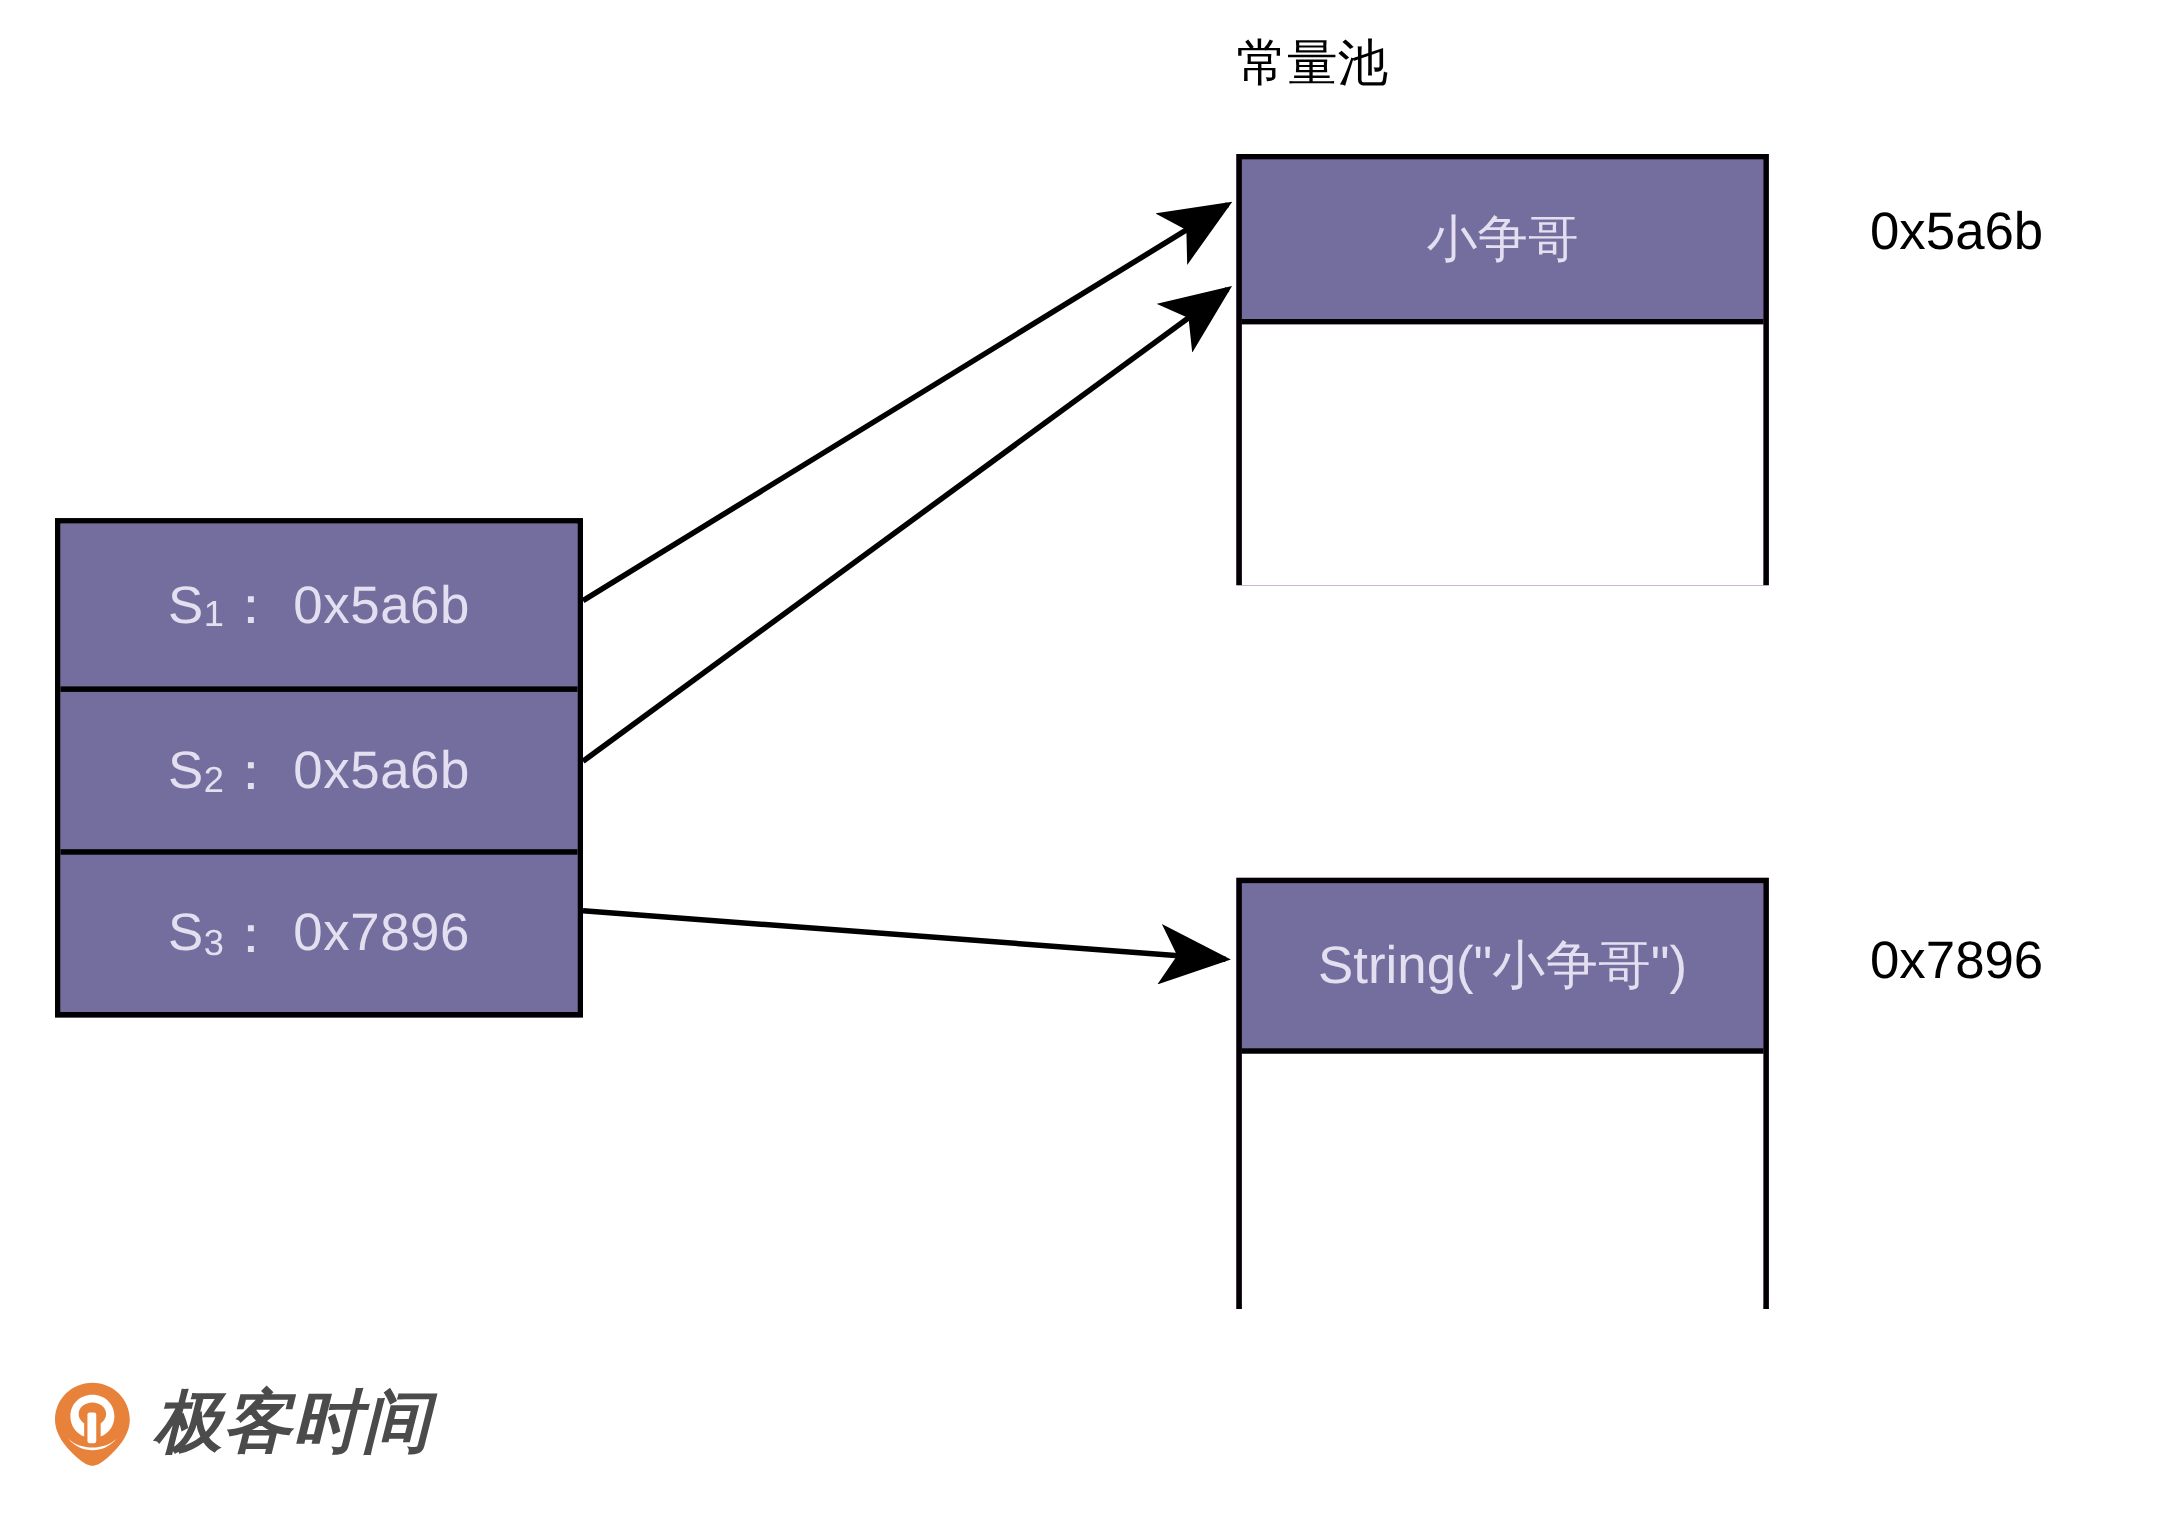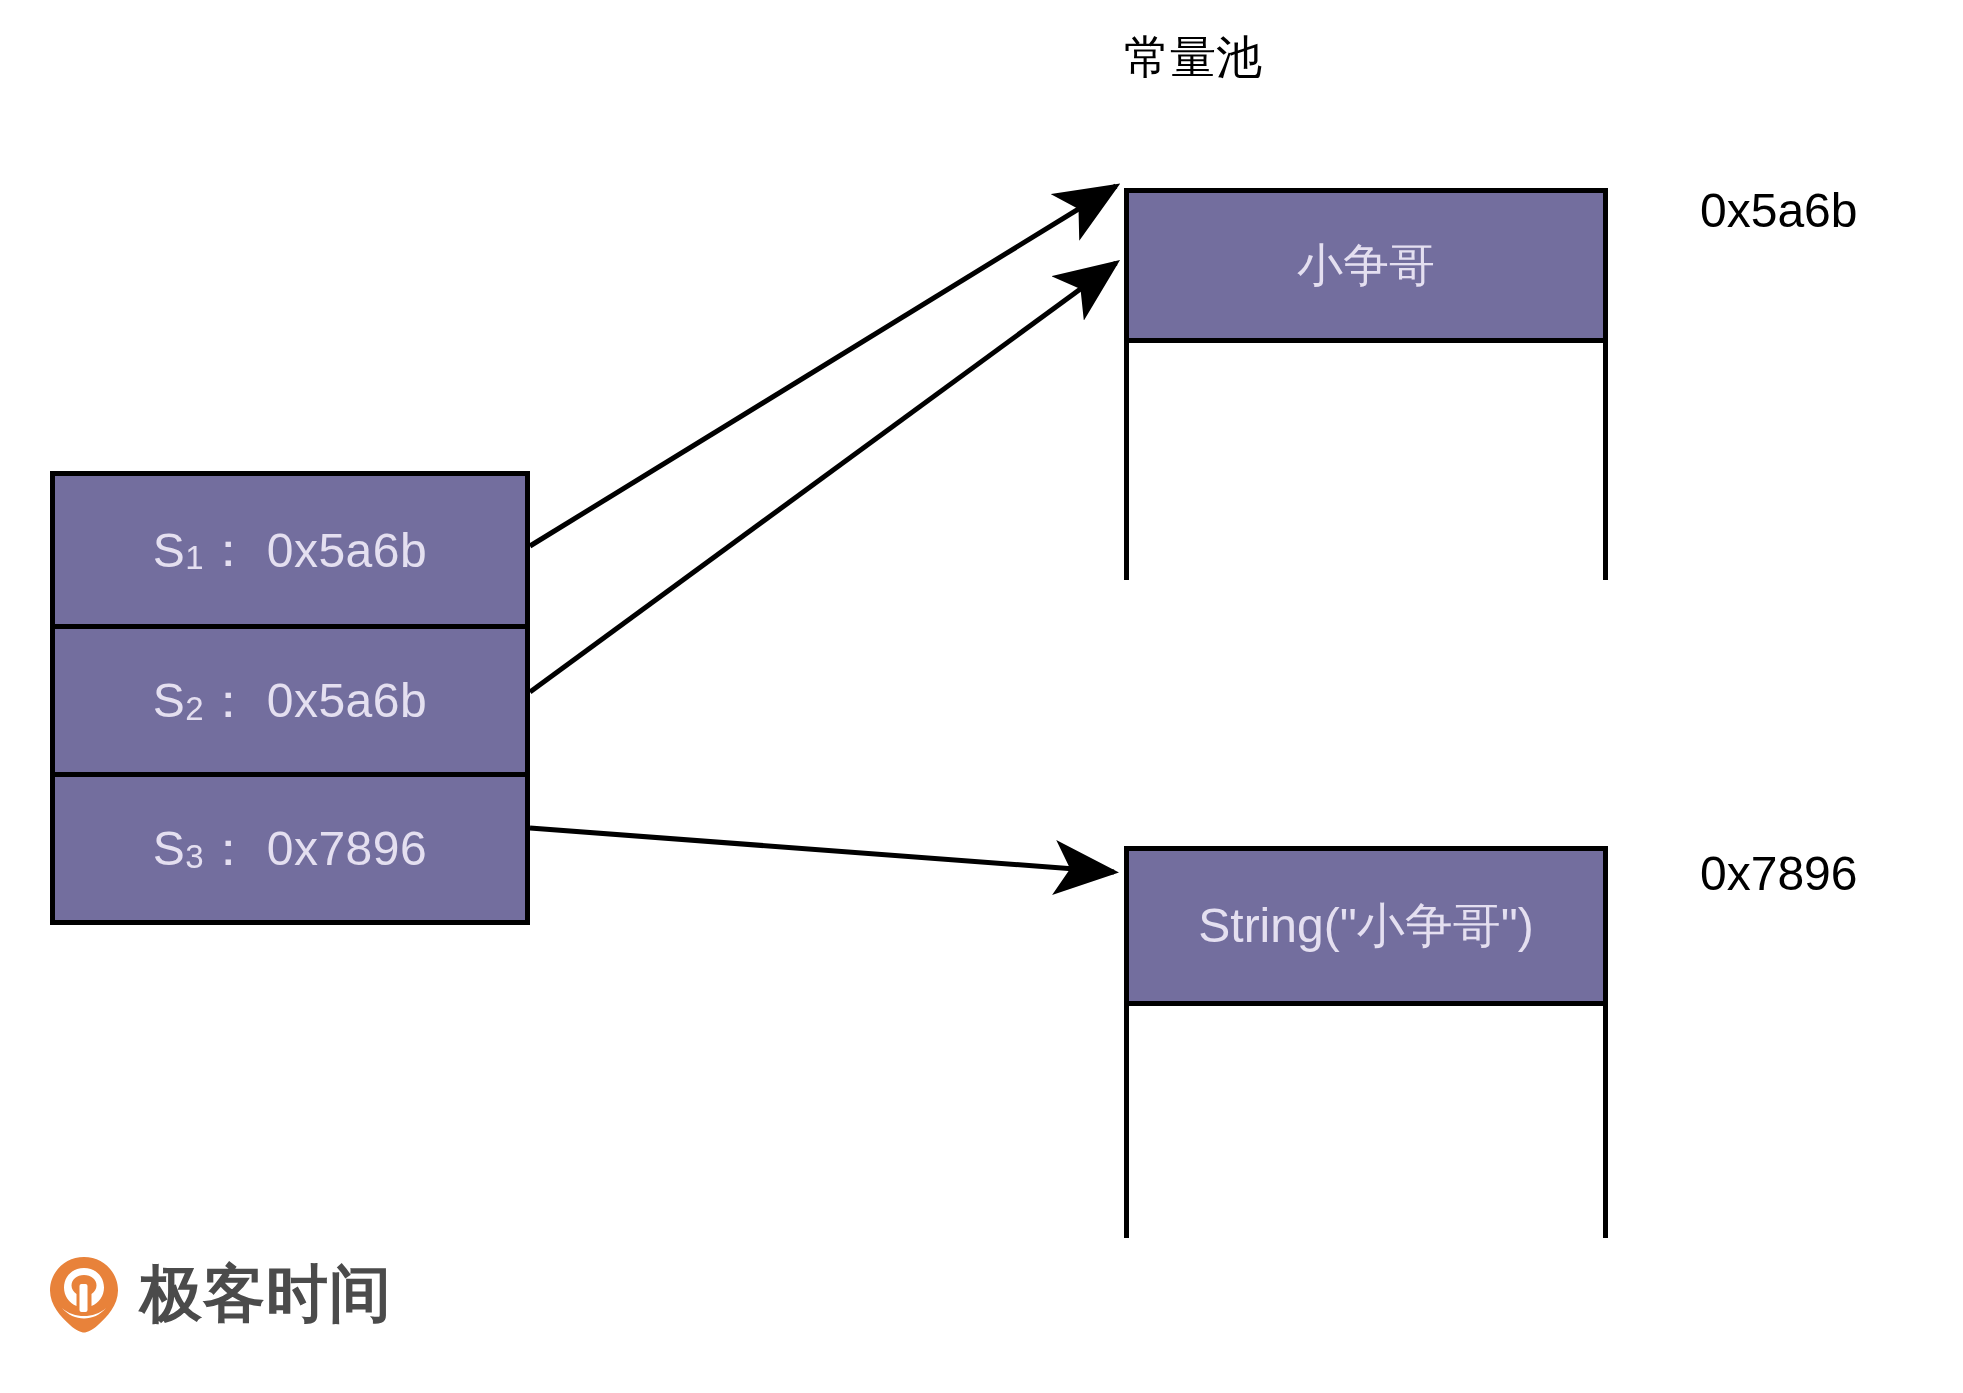--- a/index.html
+++ b/index.html
@@ -66,21 +66,20 @@
     display: inline-block;
     width: 14px;
   }
 
   
   .mem-block {
     position: absolute;
     border: 5px solid #000000;
     box-sizing: border-box;
     background: #a21caf;
-    margin-top: 48px;
   }
   .mem-head {
     background: #736e9e;
     border-bottom: 5px solid #000000;
     display: flex;
     align-items: center;
     justify-content: center;
     color: #e4dff0;
     white-space: nowrap;
   }
@@ -134,20 +133,21 @@
   }
 
   
   .brand {
     position: absolute;
     left: 48px;
     top: 1255px;
     display: flex;
     align-items: center;
     gap: 20px;
+    font-style: italic;
   }
   .brand-mark { width: 72px; height: 78px; display: block; }
   .brand-text {
     font-size: 62px;
     color: #4b4b4b;
     font-weight: bold;
     letter-spacing: 1px;
     white-space: nowrap;
     line-height: 1;
   }

